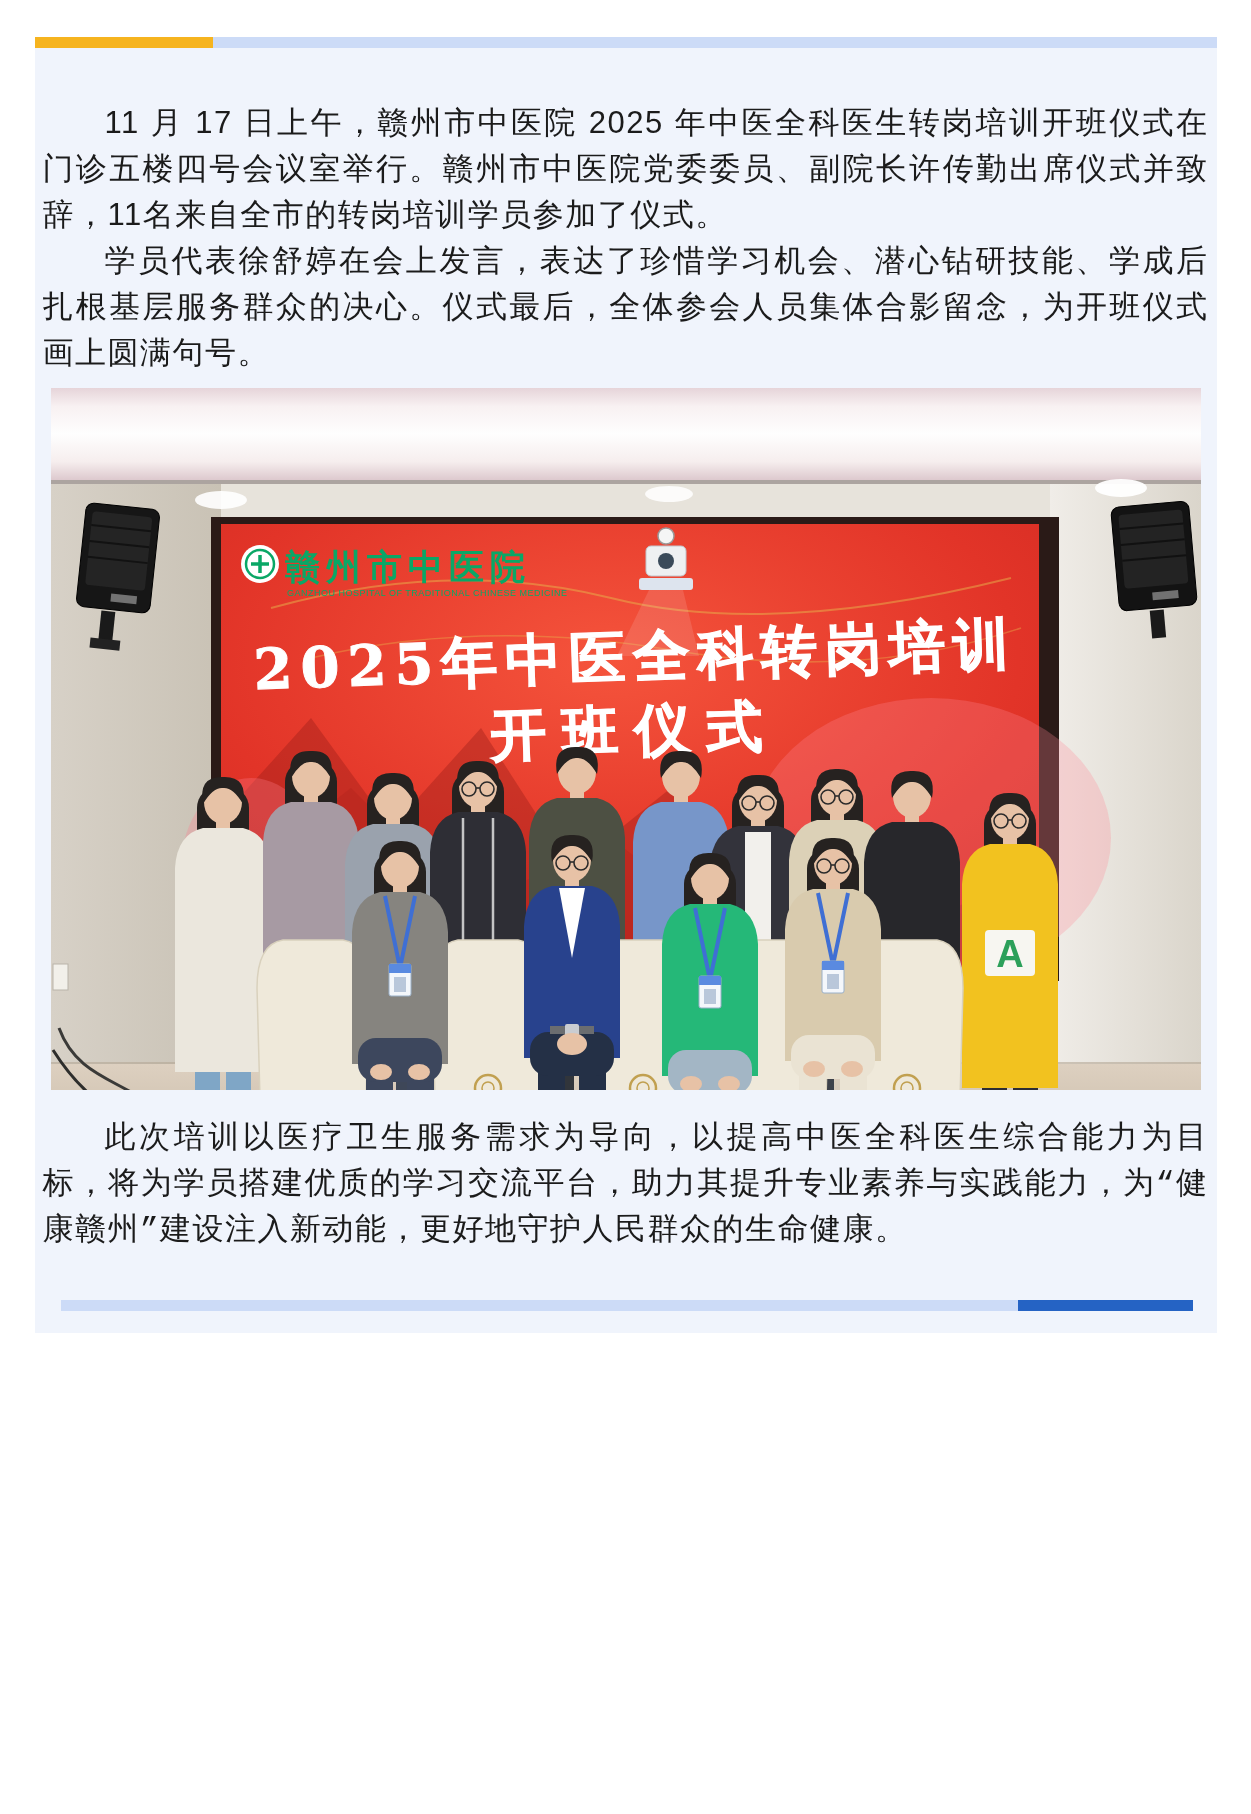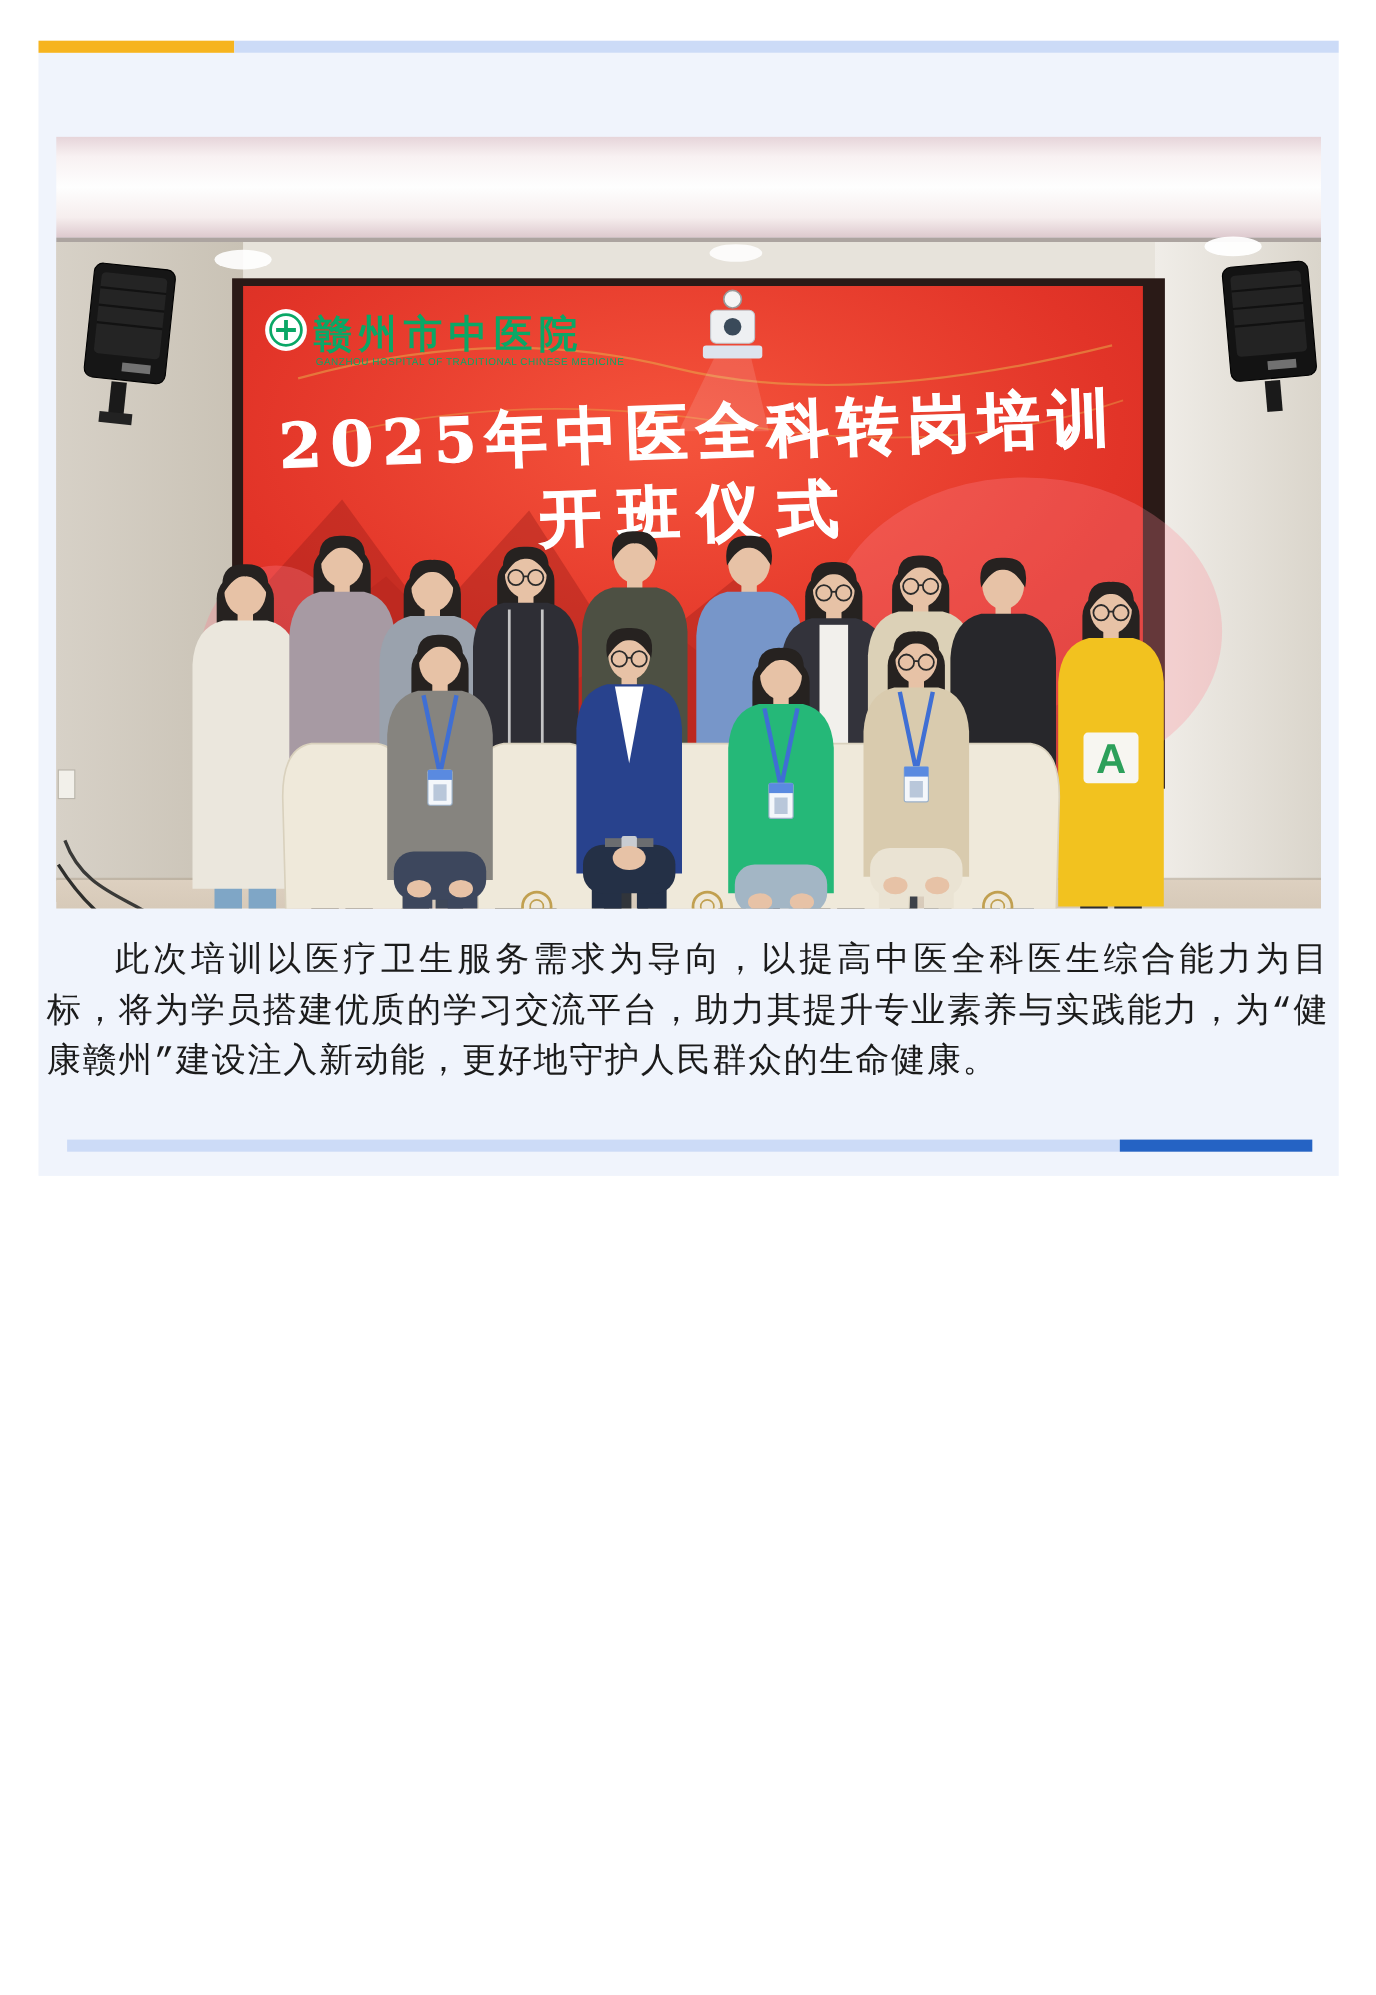--- a/index.html
+++ b/index.html
@@ -13,38 +13,40 @@
   .card{width:1182px;margin:37px auto 0;}
   .top-bar{display:flex;height:11px;}
   .seg-yellow{width:178px;background:var(--yellow);}
   .seg-light{flex:1;background:var(--lightblue);}
   .card-body{background:var(--cardbg);padding:52px 8px 22px;}
   .para{
     margin:0;font-size:31px;line-height:46px;letter-spacing:1.5px;
     color:var(--text);text-indent:2em;text-align:justify;text-justify:inter-ideograph;
     font-weight:500;word-break:break-all;
   }
-  figure.photo{margin:24px auto 0;width:1150px;height:702px;overflow:hidden;padding:0;}
+  figure.photo{margin:12px auto 0;width:1150px;height:702px;overflow:hidden;padding:0;}
   figure.photo svg{display:block;}
   .closing{margin-top:26px;font-family:Liberation Mono, monospace;}
   .bottom-bar{display:flex;height:11px;margin:46px 16px 0 18px;}
   .bseg-light{flex:1;background:var(--lightblue);}
   .bseg-dark{width:175px;background:var(--blue);}
   .cal{font-family:"DejaVu Serif","Liberation Serif",serif;font-weight:bold;}
 </style>
 </head>
 <body>
 
 <div class="page">
   <div class="card">
     <div class="top-bar">
       <div class="seg-yellow"></div>
       <div class="seg-light"></div>
     </div>
     <div class="card-body">
+      <p class="para">11 月 17 日上午，赣州市中医院 2025 年中医全科医生转岗培训开班仪式在门诊五楼四号会议室举行。赣州市中医院党委委员、副院长许传勤出席仪式并致辞，11名来自全市的转岗培训学员参加了仪式。</p>
+      <p class="para">学员代表徐舒婷在会上发言，表达了珍惜学习机会、潜心钻研技能、学成后扎根基层服务群众的决心。仪式最后，全体参会人员集体合影留念，为开班仪式画上圆满句号。</p>
 
       <figure class="photo">
         <svg viewBox="0 0 1150 770" width="1150" height="770" xmlns="http://www.w3.org/2000/svg">
           <defs>
             <linearGradient id="gCeil" x1="0" y1="0" x2="0" y2="1">
               <stop offset="0" stop-color="#e6d4d9"></stop>
               <stop offset="0.2" stop-color="#f8f1f2"></stop>
               <stop offset="0.5" stop-color="#fefefe"></stop>
               <stop offset="0.8" stop-color="#f6eeee"></stop>
               <stop offset="1" stop-color="#ddc9ce"></stop>

